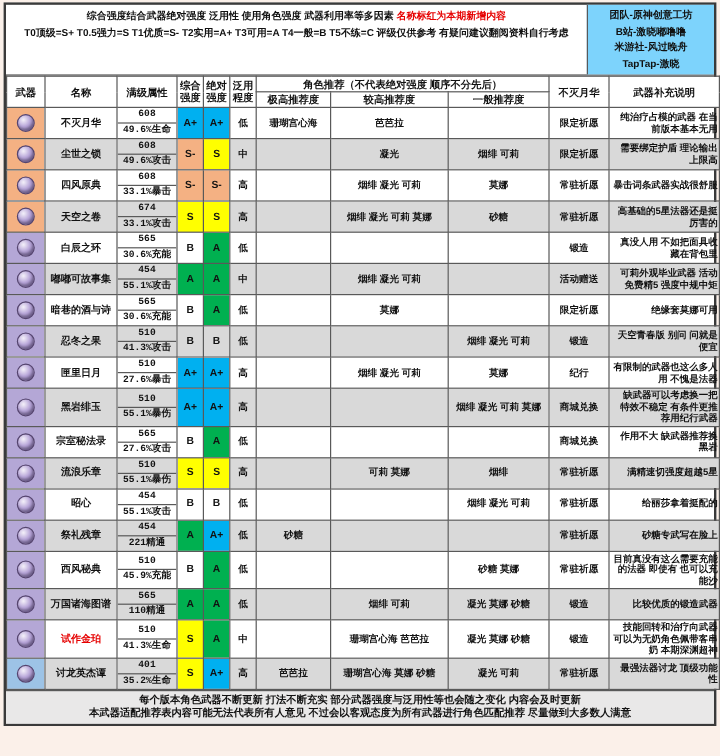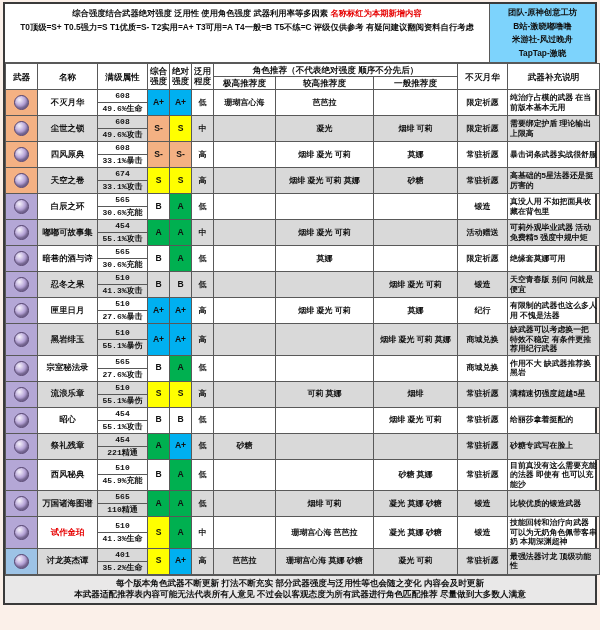--- a/index.html
+++ b/index.html
@@ -41,21 +41,21 @@
   thead th { background:#fff; font-size:8.6px; line-height:10px; padding:1px 0; }
   th.two-line { line-height:9.5px; }
   tbody td { font-size:8px; text-align:center; padding:1px; line-height:9.5px; }
   tbody tr { height:25px; }
   tbody tr.alt td { background:#d9d9d9; }
   td.c-rate { font-size:8.6px; }
   td.c-name { font-size:8.4px; }
   td.c-stats { padding:0;font-family:Liberation Mono, monospace; }
   .stat-base, .stat-sub { line-height:12px; font-size:8px; }
   .stat-base { border-bottom:1px solid #595959; }
-  td.c-note { text-align:left; padding-left:2px; font-size:7.9px; }
+  td.c-note { text-align:right; padding-left:2px; font-size:7.9px; }
   
   .orb-cell { padding:0; }
   .orb {
     display:inline-block; width:15px; height:15px; border-radius:50%;
     background:radial-gradient(circle at 35% 30%, #f5f2fa 0%, #b8a6d9 45%, #6e5a96 100%);
     border:1px solid #55456e; vertical-align:middle;
     box-shadow:inset -1px -2px 2px rgba(0,0,0,0.25);
   }
   
   .footer-box { border-top:1px solid #595959; background:#e9e8e8; text-align:center; padding:2px 0; }

